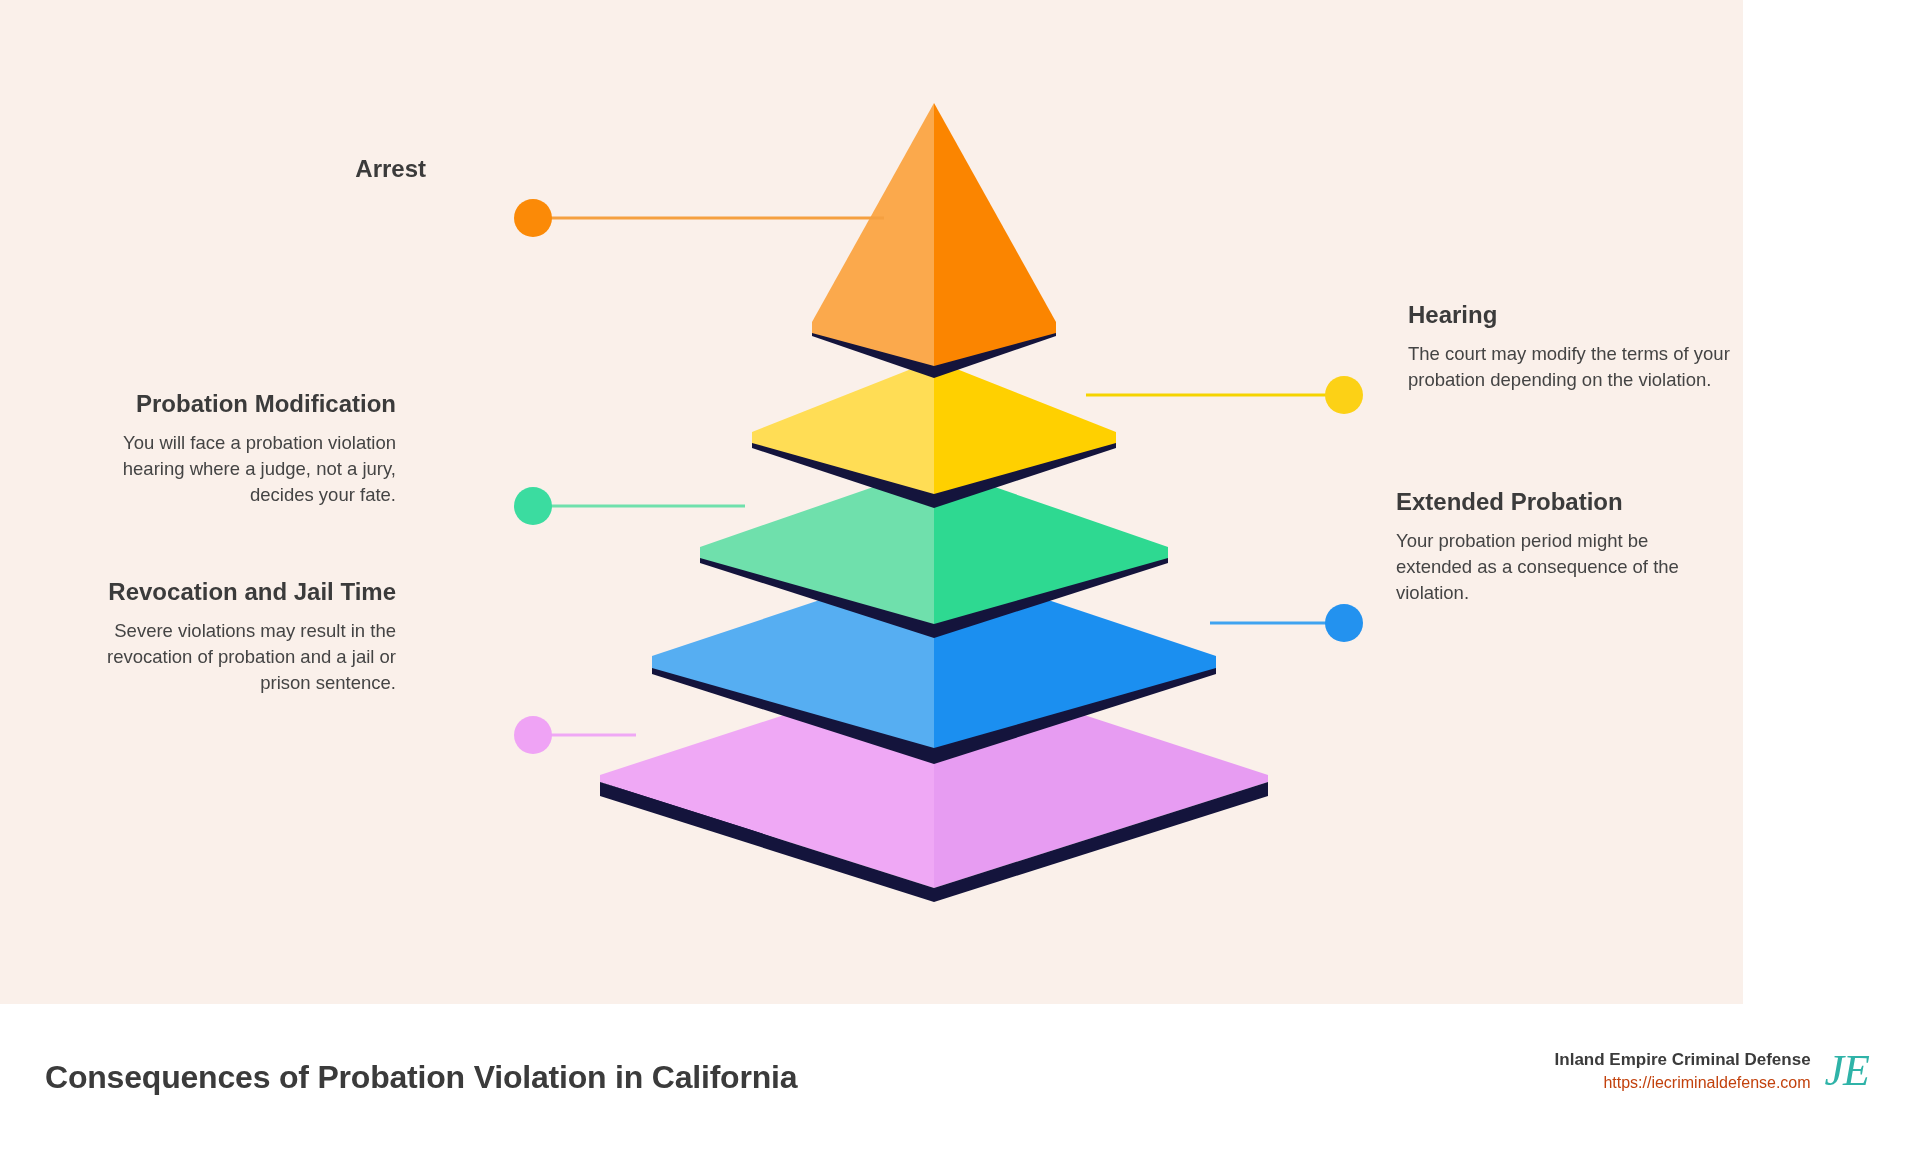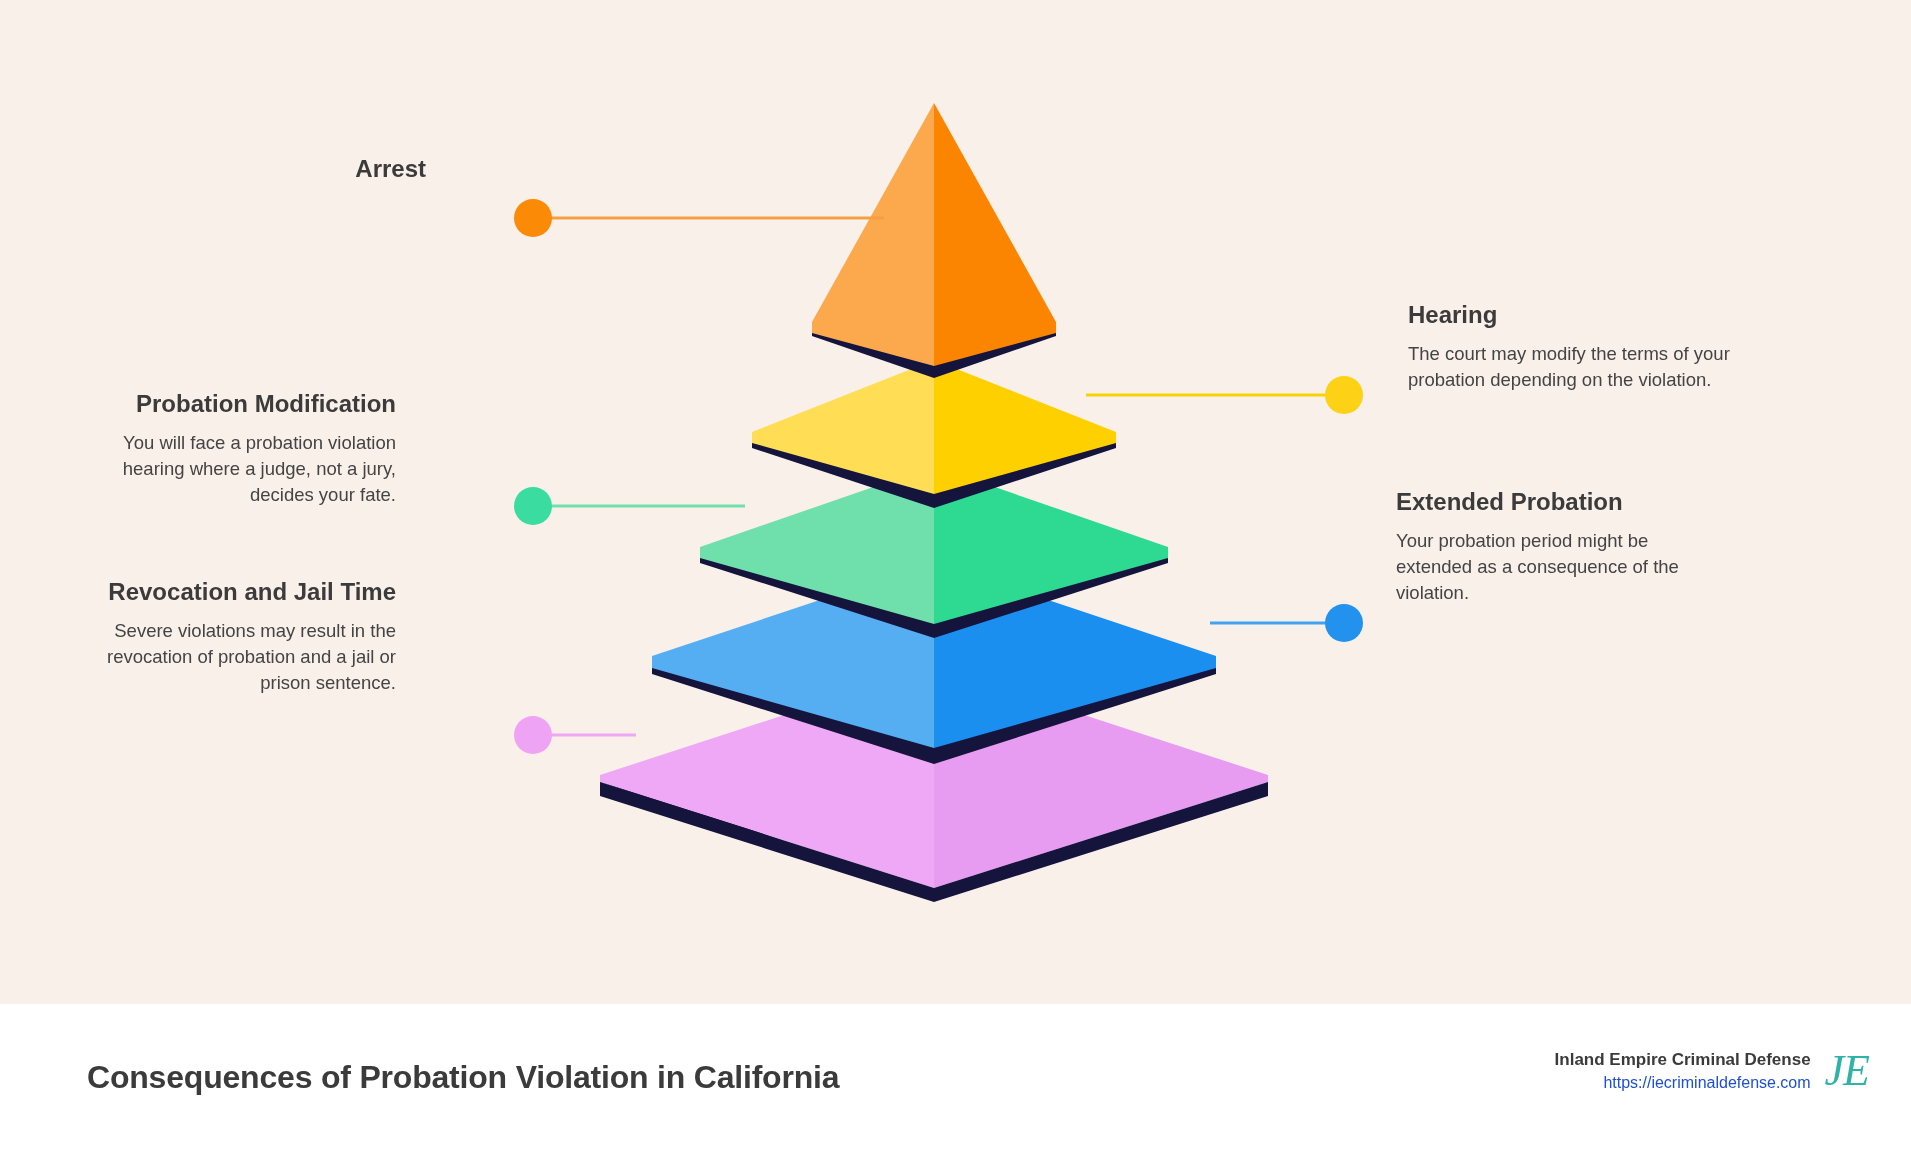--- a/index.html
+++ b/index.html
@@ -12,21 +12,21 @@
   #infographic{
     position:relative;
     width:1911px;
     height:1160px;
     background:#ffffff;
   }
   
   #canvas{
     position:absolute;
     left:0; top:0;
-    width:1911px; height:1004px;
+    width:1743px; height:1004px;
     background:#FAF0EA;
     overflow:hidden;
   }
   
   #pyramid-svg{
     position:absolute;
     left:0; top:0;
     width:1911px; height:1004px;
   }
   
@@ -75,40 +75,39 @@
     background:#ffffff;
   }
   #footer-title{
     position:absolute;
     left:45px; top:55px;
     font-size:32px;
     font-weight:bold;
     color:#3B3B3B;
     letter-spacing:-0.2px;
     white-space:nowrap;
-    margin-left:42px;
   }
   #brand{
     position:absolute;
     right:42px; top:45px;
     display:flex;
     align-items:center;
     gap:14px;
   }
   #brand-text{ text-align:right; }
   #brand-name{
     font-size:17px;
     font-weight:bold;
     color:#3B3B3B;
     white-space:nowrap;
     line-height:1.35;
   }
   #brand-url{
     font-size:16px;
-    color:#1d4ed8;
+    color:#c2410c;
     white-space:nowrap;
     line-height:1.35;
   }
   #brand-logo{
     font-family:"Liberation Serif", serif;
     font-style:italic;
     font-size:44px;
     color:#2FB3A8;
     line-height:1;
     letter-spacing:-1px;

